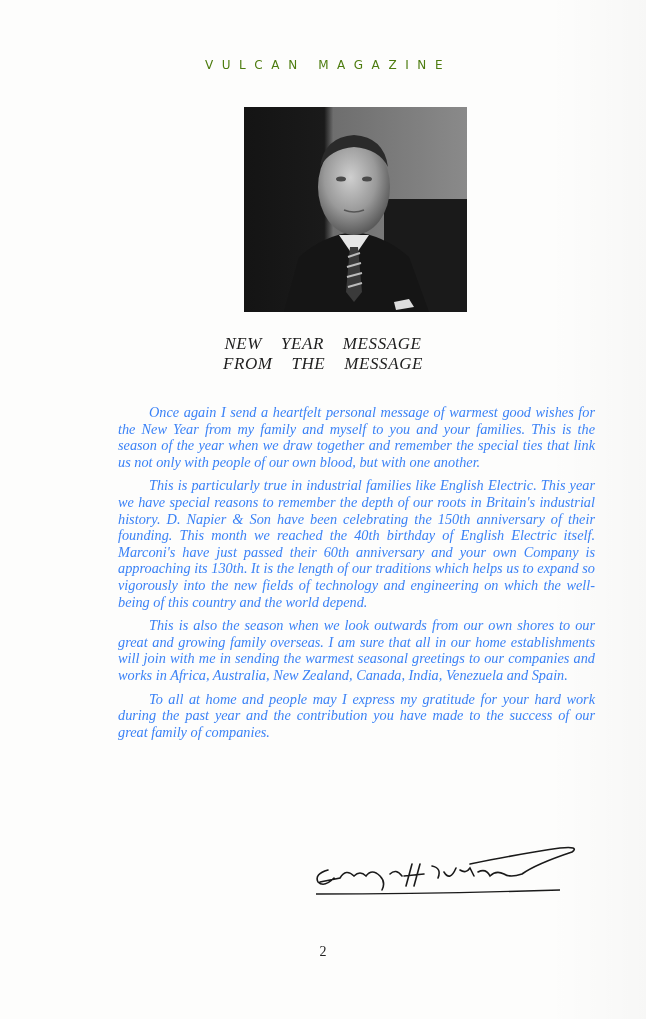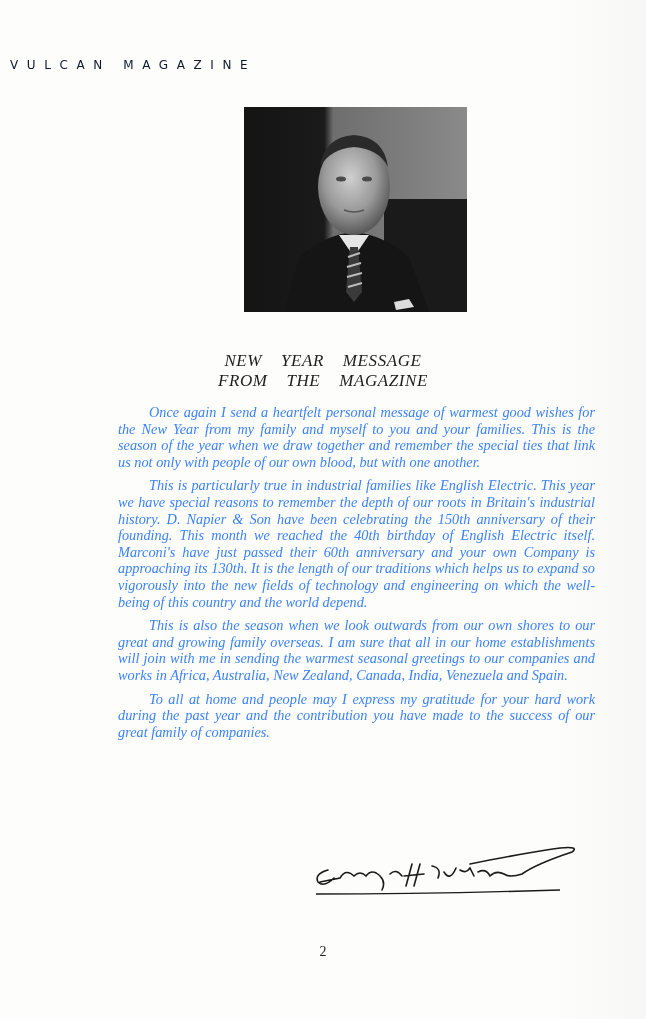--- a/index.html
+++ b/index.html
@@ -11,45 +11,44 @@
       font-family: "Liberation Serif", "DejaVu Serif", serif;
       color: #1b1b1b;
     }
     .page-scan-shadow {
       position: absolute; inset: 0;
       background: linear-gradient(90deg, rgba(0,0,0,0.0) 0%, rgba(0,0,0,0.0) 85%, rgba(0,0,0,0.025) 100%);
       pointer-events: none;
     }
     .masthead {
       position: absolute; top: 58px; left: 0; width: 100%;
-      text-align: left;
+      text-align: center;
       font-family: "DejaVu Sans", sans-serif;
       font-size: 12px;
       letter-spacing: 8.6px;
-      color: #0f172a;
+      color: #4d7c0f;
       padding-left: 10px;
       box-sizing: border-box;
     }
     .photo {
       position: absolute; left: 244px; top: 107px;
       width: 223px; height: 205px;
       background: #1c1c1c;
       overflow: hidden;
     }
     .photo svg { display: block; }
     .title {
       position: absolute; top: 334px; left: 0; width: 100%;
       text-align: center;
       font-style: italic;
       font-size: 17px;
       line-height: 20px;
       letter-spacing: 0.6px;
       word-spacing: 14px;
       color: #1e1e1e;
-      margin-top: 17px;
     }
     .body-text {
       position: absolute; left: 118px; top: 404px; width: 477px;
       font-style: italic;
       font-size: 14.3px;
       line-height: 16.6px;
       color: #3b82f6;
     }
     .body-text p {
       margin: 0 0 7px 0;
@@ -100,21 +99,21 @@
     <path d="M76 60 Q80 30 110 28 Q140 30 144 60 Q135 42 110 40 Q86 42 76 60 Z" fill="#2a2a2a"></path>
     <ellipse cx="97" cy="72" rx="5" ry="2.5" fill="#4a4a4a"></ellipse>
     <ellipse cx="123" cy="72" rx="5" ry="2.5" fill="#4a4a4a"></ellipse>
     <path d="M100 103 Q110 107 120 103" stroke="#555" stroke-width="1.5" fill="none"></path>
     <path d="M150 195 L165 192 L170 200 L152 203 Z" fill="#dddddd"></path>
   </svg>
 </div>
 
 <div class="title">
   <div>NEW YEAR MESSAGE</div>
-  <div>FROM THE MAGAZINE</div>
+  <div>FROM THE MESSAGE</div>
 </div>
 
 <div class="body-text">
   <p>Once again I send a heartfelt personal message of warmest good wishes for the New Year from my family and myself to you and your families.  This is the season of the year when we draw together and remember the special ties that link us not only with people of our own blood, but with one another.</p>
   <p>This is particularly true in industrial families like English Electric.  This year we have special reasons to remember the depth of our roots in Britain's industrial history.  D. Napier &amp; Son have been celebrating the 150th anniversary of their founding.  This month we reached the 40th birthday of English Electric itself.  Marconi's have just passed their 60th anniversary and your own Company is approaching its 130th.  It is the length of our traditions which helps us to expand so vigorously into the new fields of technology and engineering on which the well-being of this country and the world depend.</p>
   <p>This is also the season when we look outwards from our own shores to our great and growing family overseas.  I am sure that all in our home establishments will join with me in sending the warmest seasonal greetings to our companies and works in Africa, Australia, New Zealand, Canada, India, Venezuela and Spain.</p>
   <p>To all at home and people may I express my gratitude for your hard work during the past year and the contribution you have made to the success of our great family of companies.</p>
 </div>
 
 <div class="signature">

